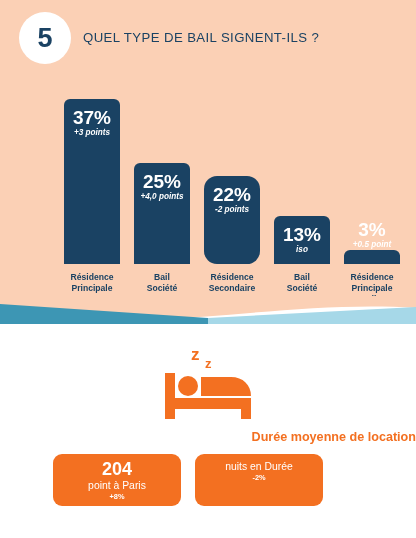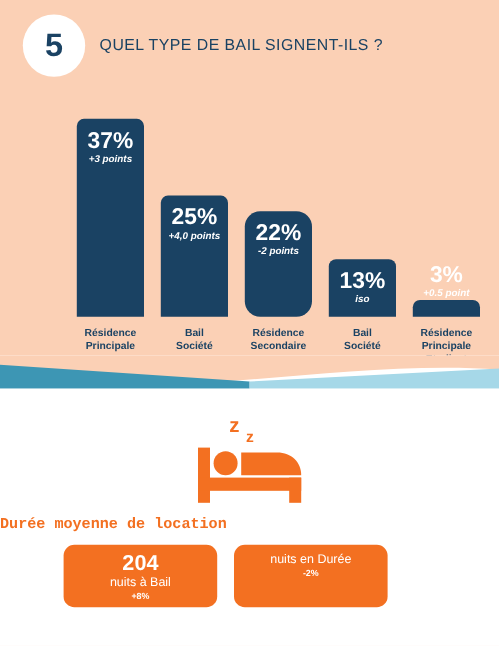--- a/index.html
+++ b/index.html
@@ -158,25 +158,24 @@
     width: 106px;
     height: 82px;
   }
   .bed-icon svg { display: block; }
 
   .section-title {
     position: absolute;
     left: 0;
     top: 106px;
     width: 416px;
-    text-align: left;
+    text-align: right;
     font-size: 12.6px;
     font-weight: bold;
     color: #f37021;
-    font-family: Liberation Mono, monospace;
   }
 
   .stat-row {
     position: absolute;
     left: 0;
     top: 130px;
     width: 376px;
     display: flex;
     justify-content: center;
     gap: 14px;
@@ -329,21 +328,21 @@
       <rect x="86" y="58" width="10" height="21" fill="#f37021"></rect>
     </svg>
   </div>
 
   <div class="section-title">Durée moyenne de location</div>
 
   <div class="stat-row">
 
     <div class="stat-box">
       <div class="stat-num">204</div>
-      <div class="stat-sub">nuits à Bail</div>
+      <div class="stat-sub">point à Paris</div>
       <div class="stat-delta">+8%</div>
     </div>
 
     <div class="stat-box">
       <div class="stat-sub">nuits en Durée</div>
       <div class="stat-delta">-2%</div>
     </div>
 
   </div>
 </div>

